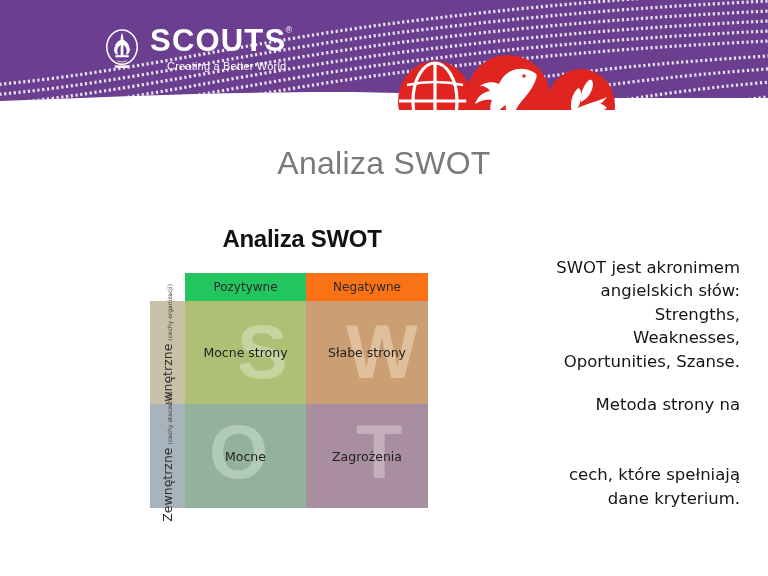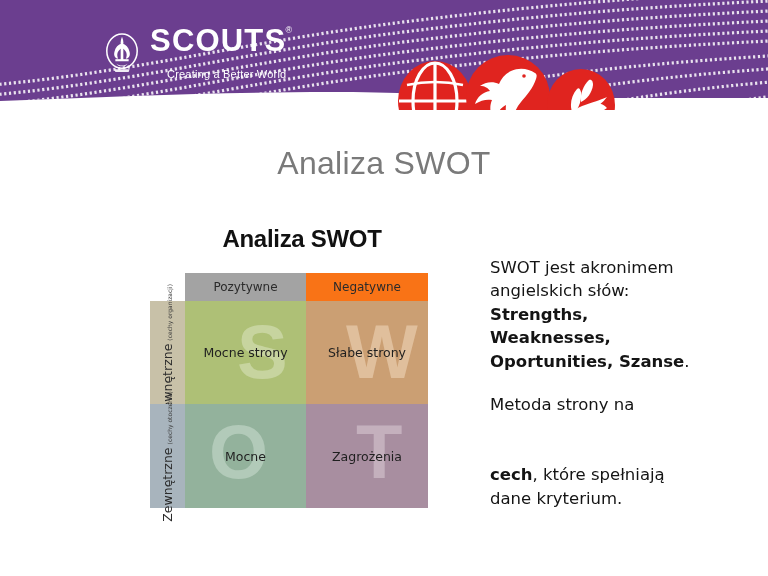--- a/index.html
+++ b/index.html
@@ -32,21 +32,20 @@
     display: flex;
     align-items: center;
     gap: 9px;
   }
   #brand-mark { width: 38px; height: 44px; display: block; }
   #brand-text-wrap {
     display: flex;
     flex-direction: column;
     align-items: flex-start;
     line-height: 1;
-    gap: 8px;
   }
   #brand-word {
     color: #ffffff;
     font-size: 31px;
     font-weight: bold;
     letter-spacing: 1.2px;
     font-family: "Liberation Sans", sans-serif;
     position: relative;
   }
   #brand-tm {
@@ -118,21 +117,21 @@
 
   .col-head {
     position: absolute;
     top: 0;
     height: 28px;
     line-height: 28px;
     text-align: center;
     font-size: 12px;
     color: #2b2b2b;
   }
-  #col-head-positive { left: 35px; width: 121px; background: #a3a3a3; }
+  #col-head-positive { left: 35px; width: 121px; background: #22c55e; }
   #col-head-negative { left: 156px; width: 122px; background: #f97316; }
 
   .row-head {
     position: absolute;
     left: 0;
     width: 35px;
     display: flex;
     align-items: center;
     justify-content: center;
   }
@@ -194,23 +193,23 @@
   #body-text {
     position: absolute;
     left: 490px;
     top: 256px;
     width: 250px;
     font-size: 16.5px;
     line-height: 1.42;
     color: #141414;
     font-family: "DejaVu Sans", sans-serif;
   }
-  #body-text p { margin: 0; }
+  #body-text p { margin: 0; text-align: right; }
   #paragraph-gap { height: 20px; }
-  .bold { font-weight: bold; }
+  .bold { font-weight: normal; }
 </style>
 </head>
 <body>
 
 <div id="header-band">
   <svg width="768" height="110" viewBox="0 0 768 110" xmlns="http://www.w3.org/2000/svg">
     <defs>
       <clipPath id="bandclip">
         <path d="M0,0 L768,0 L768,98 L600,98 C480,98 420,92 330,92 C230,92 120,96 0,101 Z"></path>
       </clipPath>

